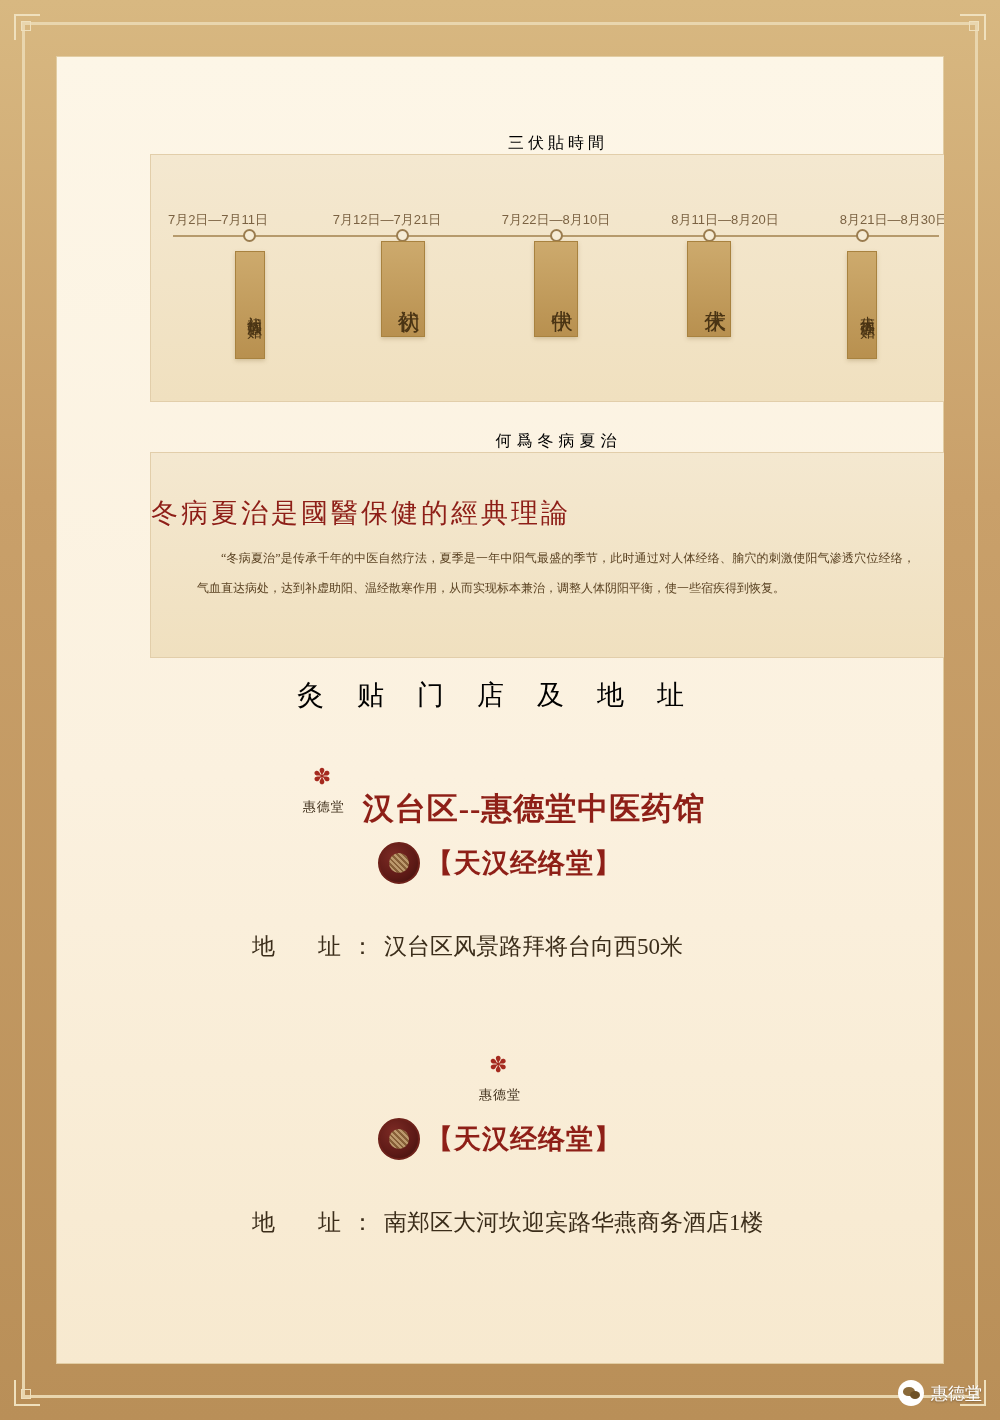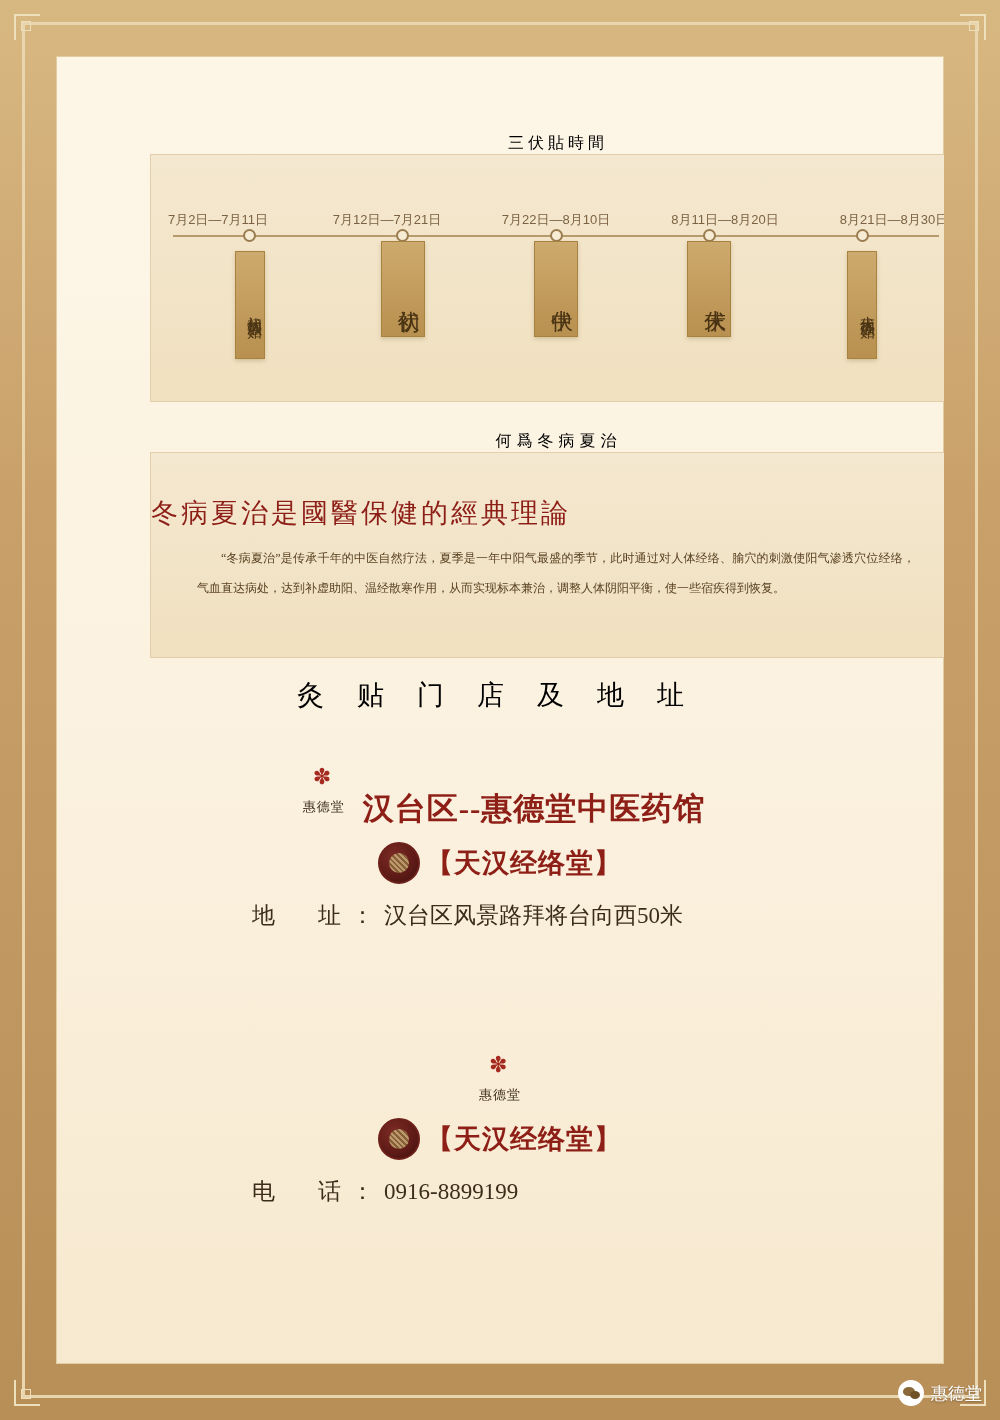--- a/index.html
+++ b/index.html
@@ -259,20 +259,21 @@
   .info-line {
     color: #3b2d1a;
     font-size: 23px;
     font-family: "Liberation Serif", serif;
     margin-top: 16px;
     padding-left: 196px;
   }
   .info-line .lbl {
     display: inline-block;
     letter-spacing: 10px;
+    margin-top: 31px;
   }
 
   
   .wechat {
     position: absolute;
     right: 18px; bottom: 14px;
     display: flex;
     align-items: center;
     gap: 7px;
     color: #ffffff;
@@ -417,21 +418,21 @@
         <div class="logo">
           <span class="bird">✽</span>
           <span class="ltxt">惠德堂</span>
         </div>
       </div>
       <div class="store-brand-row">
         <div class="seal"></div>
         <div class="brand-text">【天汉经络堂】</div>
       </div>
       <div class="info-line">
-        <span class="lbl">电　话：</span><span>0916-8899199</span>
+        <span class="lbl">地　址：</span><span>南郑区大河坎迎宾路华燕商务酒店1楼</span>
       </div>
     </div>
 
   </div>
 
   <div class="wechat">
     <span class="wc-icon"></span>
     <span>惠德堂</span>
   </div>
 </div>

